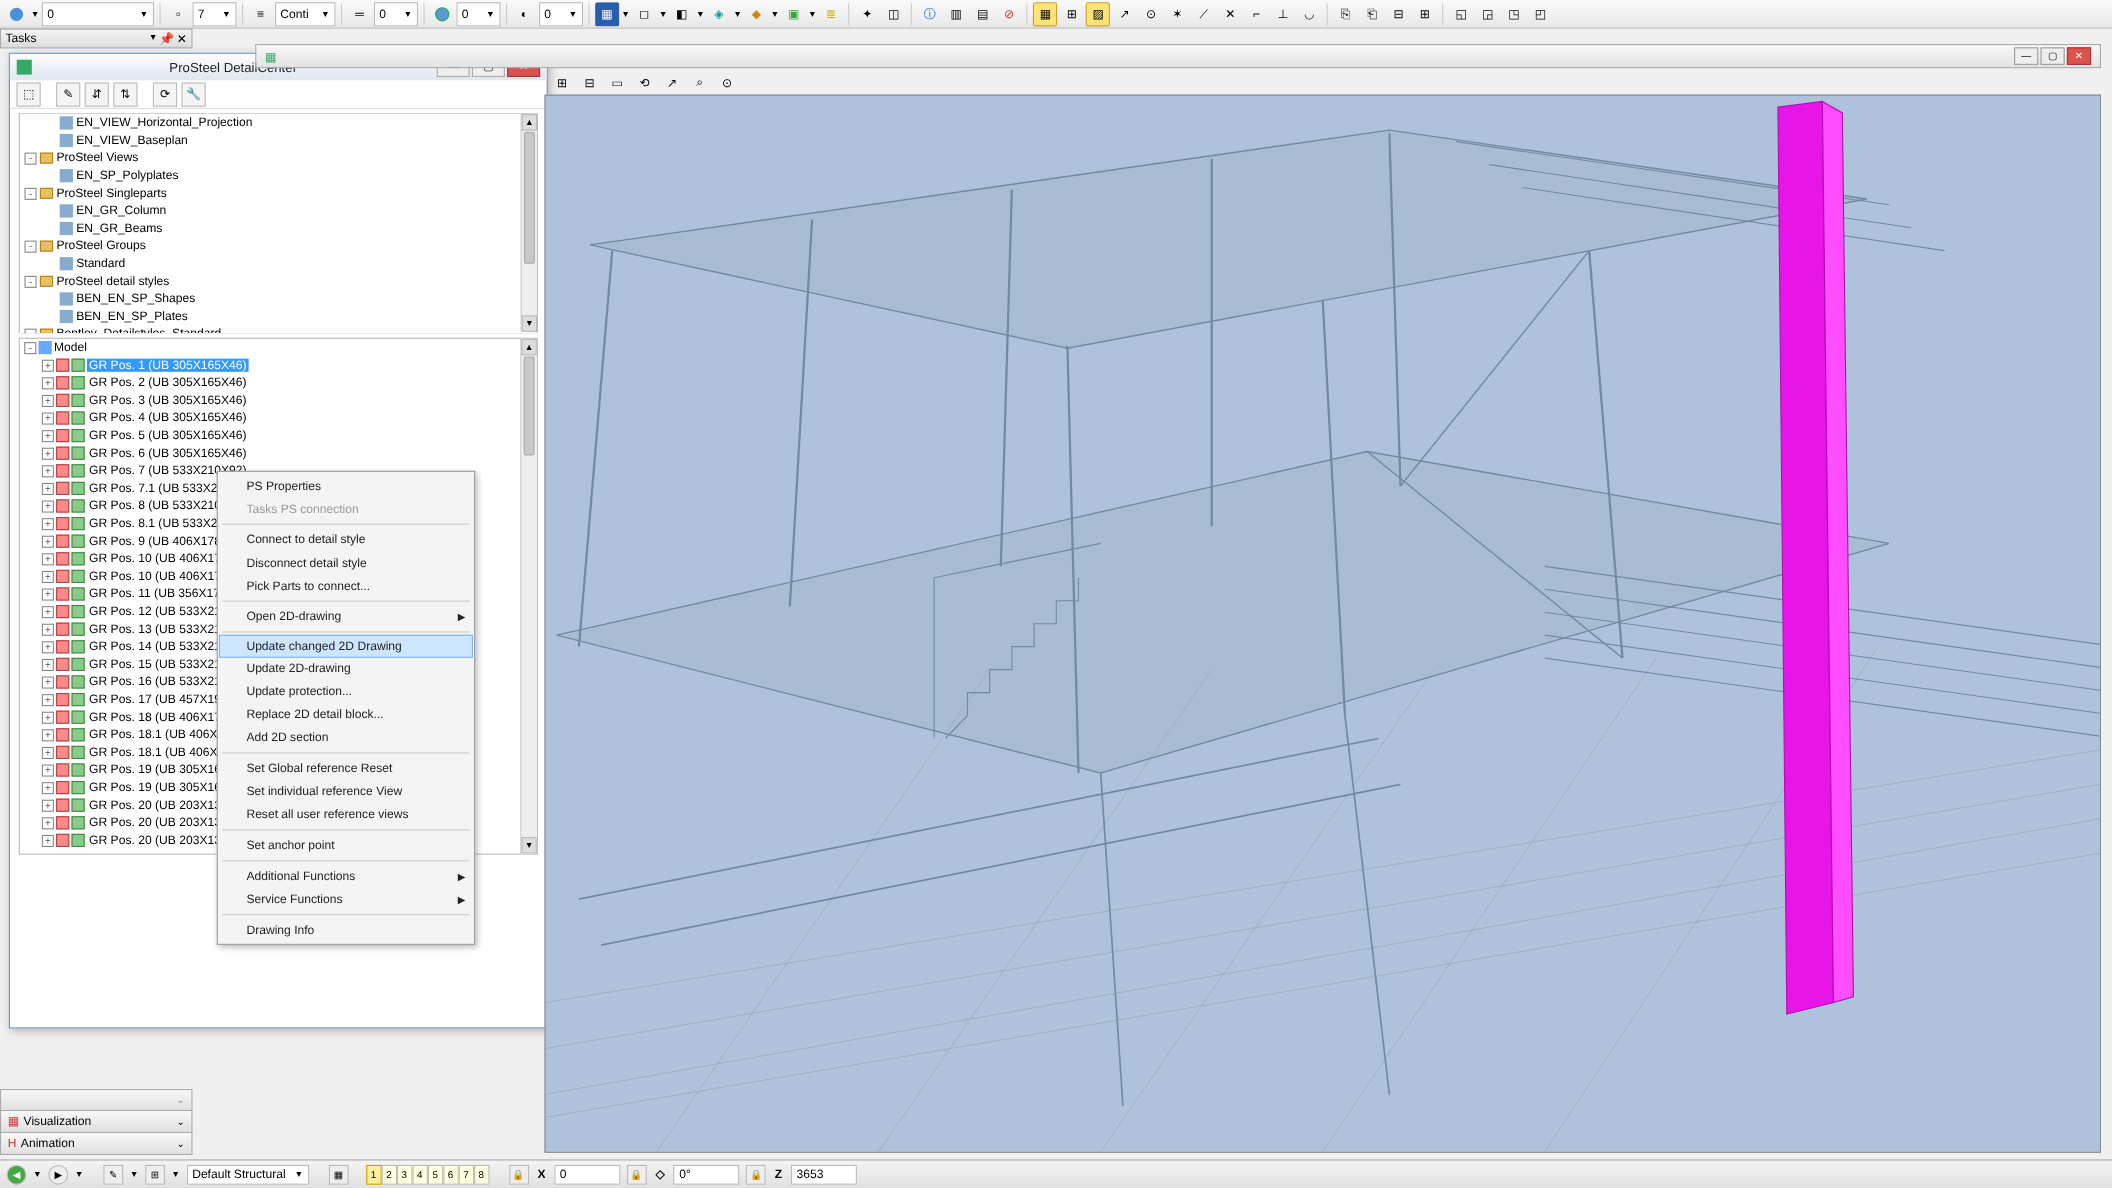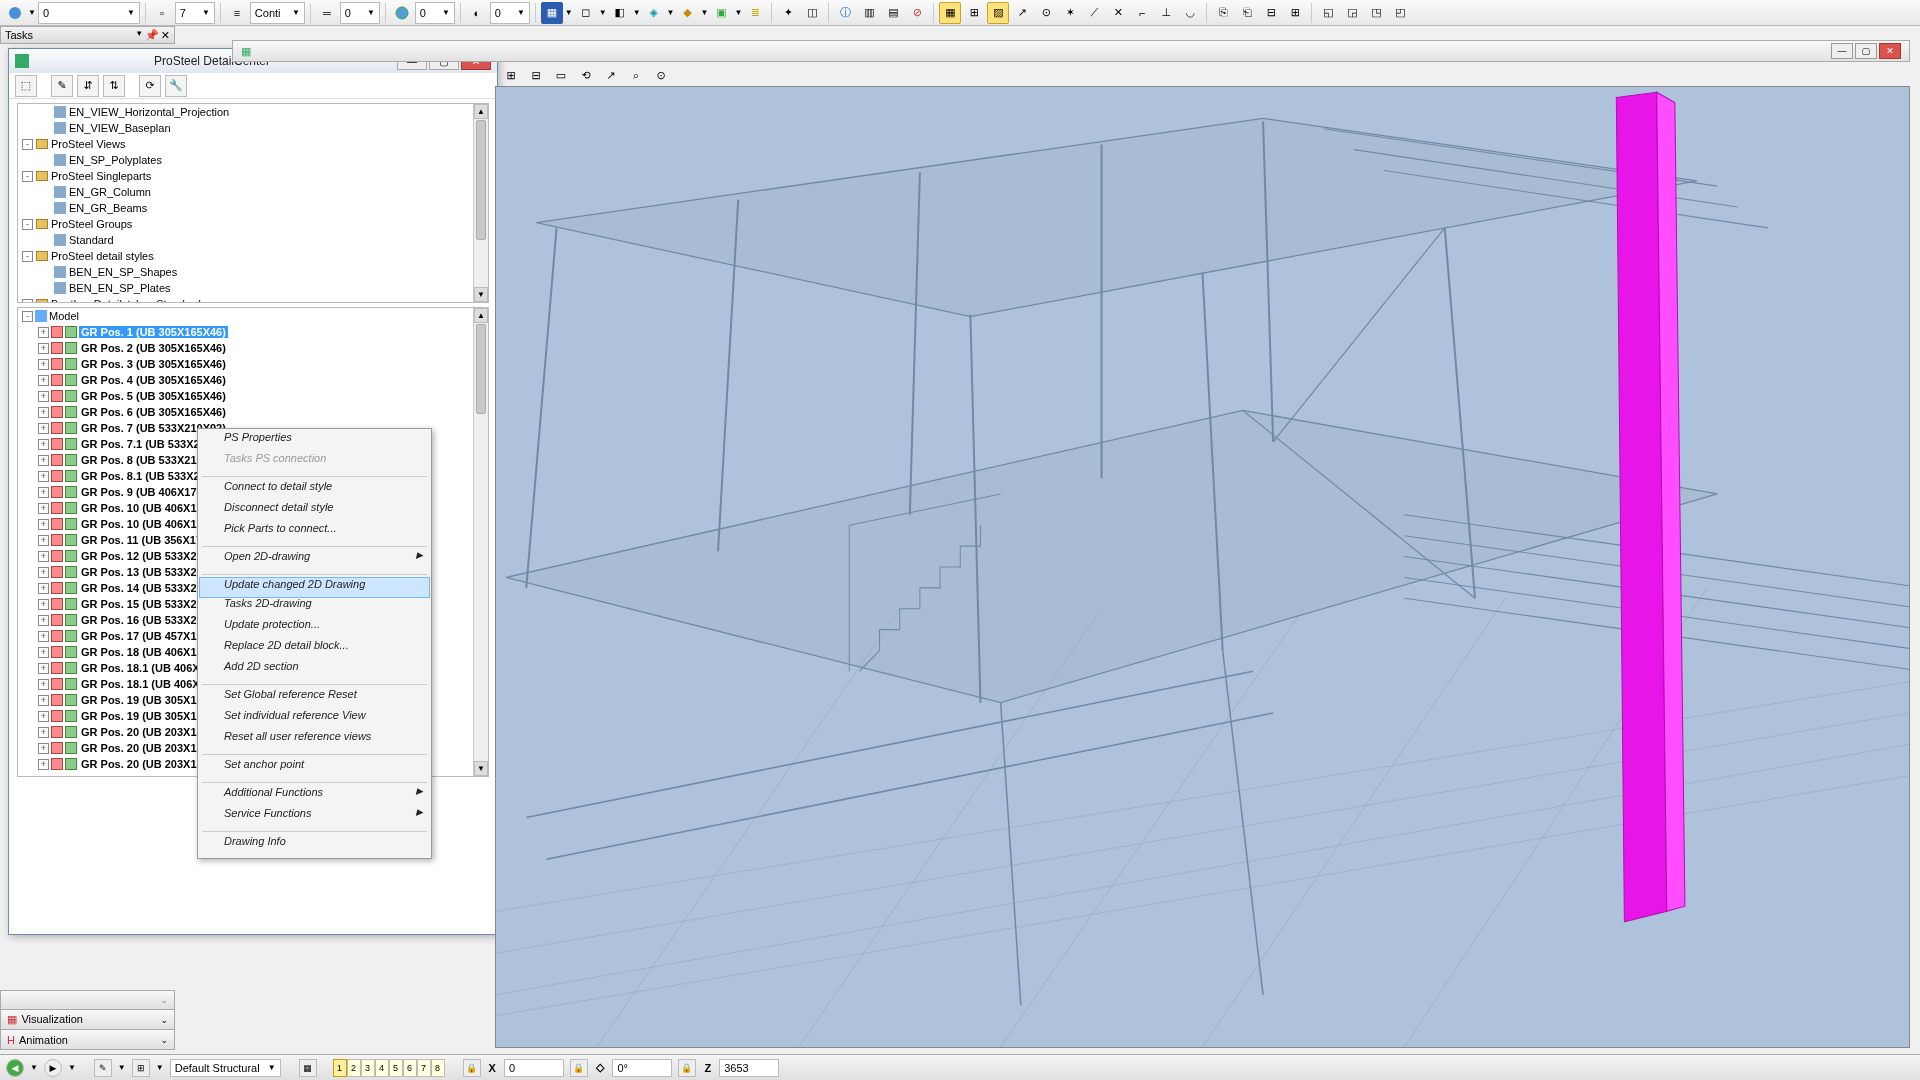--- a/index.html
+++ b/index.html
@@ -43,25 +43,25 @@
 .scroll-stub { position:absolute; right:0; top:0; bottom:0; width:15px; background:#eee; border-left:1px solid #ccc; }
 .scroll-stub .arrow { height:15px; background:#ddd; border:1px solid #bbb; display:flex; align-items:center; justify-content:center; font-size:8px; }
 .scroll-stub .thumb { position:absolute; left:2px; right:2px; background:#c8c8c8; border:1px solid #aaa; border-radius:2px; }
 
 .dw-model { margin: 4px 8px; border: 1px solid #bbb; height: 470px; overflow: hidden; background: #fff; position: relative; }
 .model-row { display:flex; align-items:center; height:16px; padding-left:4px; gap:2px; font-size:11px; white-space:nowrap; }
 .model-row .exp { width:11px; height:11px; border:1px solid #888; display:inline-flex; align-items:center; justify-content:center; font-size:9px; color:#555; background:#fff; }
 .model-row.selected .label { background:#3399ff; color:#fff; }
 .model-row .picon { width:12px; height:12px; background:#f88; border:1px solid #a44; display:inline-block; }
 .model-row .gicon { width:12px; height:12px; background:#8c8; border:1px solid #484; display:inline-block; }
-.model-row .label { padding: 0 2px; font-weight: bold; }
+.model-row .label { padding: 0 2px; }
 
 
 .context-menu { position:absolute; left:197px; top:428px; width:235px; background:#f4f4f4; border:1px solid #9a9a9a; box-shadow:2px 2px 6px rgba(0,0,0,0.3); padding:2px; z-index:100; }
-.cm-item { height:21px; display:flex; align-items:flex-start; padding: 0 18px 0 24px; font-size:11px; color:#222; position:relative;font-style:italic; }
+.cm-item { height:21px; display:flex; align-items:center; padding: 0 18px 0 24px; font-size:11px; color:#222; position:relative; }
 .cm-item.disabled { color:#999; }
 .cm-item.highlight { background:#cde6ff; border:1px solid #7ab6ef; margin:-1px; }
 .cm-sep { height:1px; background:#ccc; margin:3px 2px; }
 .cm-item .arrow { position:absolute; right:6px; font-size:9px; }
 
 
 .accordion { position:absolute; left:0; bottom:30px; width:175px; }
 .acc-item { height:20px; background:linear-gradient(#f8f8f8,#e0e0e0); border:1px solid #aaa; border-top:none; display:flex; align-items:center; padding:0 6px; font-size:11px; justify-content:space-between; }
 .acc-item .chev { font-size:9px; }
 
@@ -487,21 +487,21 @@
     <div class="cm-sep"></div>
     <div class="cm-item">
       <span>Open 2D-drawing</span>
       <span class="arrow">▶</span>
     </div>
     <div class="cm-sep"></div>
     <div class="cm-item highlight">
       <span>Update changed 2D Drawing</span>
     </div>
     <div class="cm-item">
-      <span>Tasks 2D-drawing</span>
+      <span>Update 2D-drawing</span>
     </div>
     <div class="cm-item">
       <span>Update protection...</span>
     </div>
     <div class="cm-item">
       <span>Replace 2D detail block...</span>
     </div>
     <div class="cm-item">
       <span>Add 2D section</span>
     </div>

